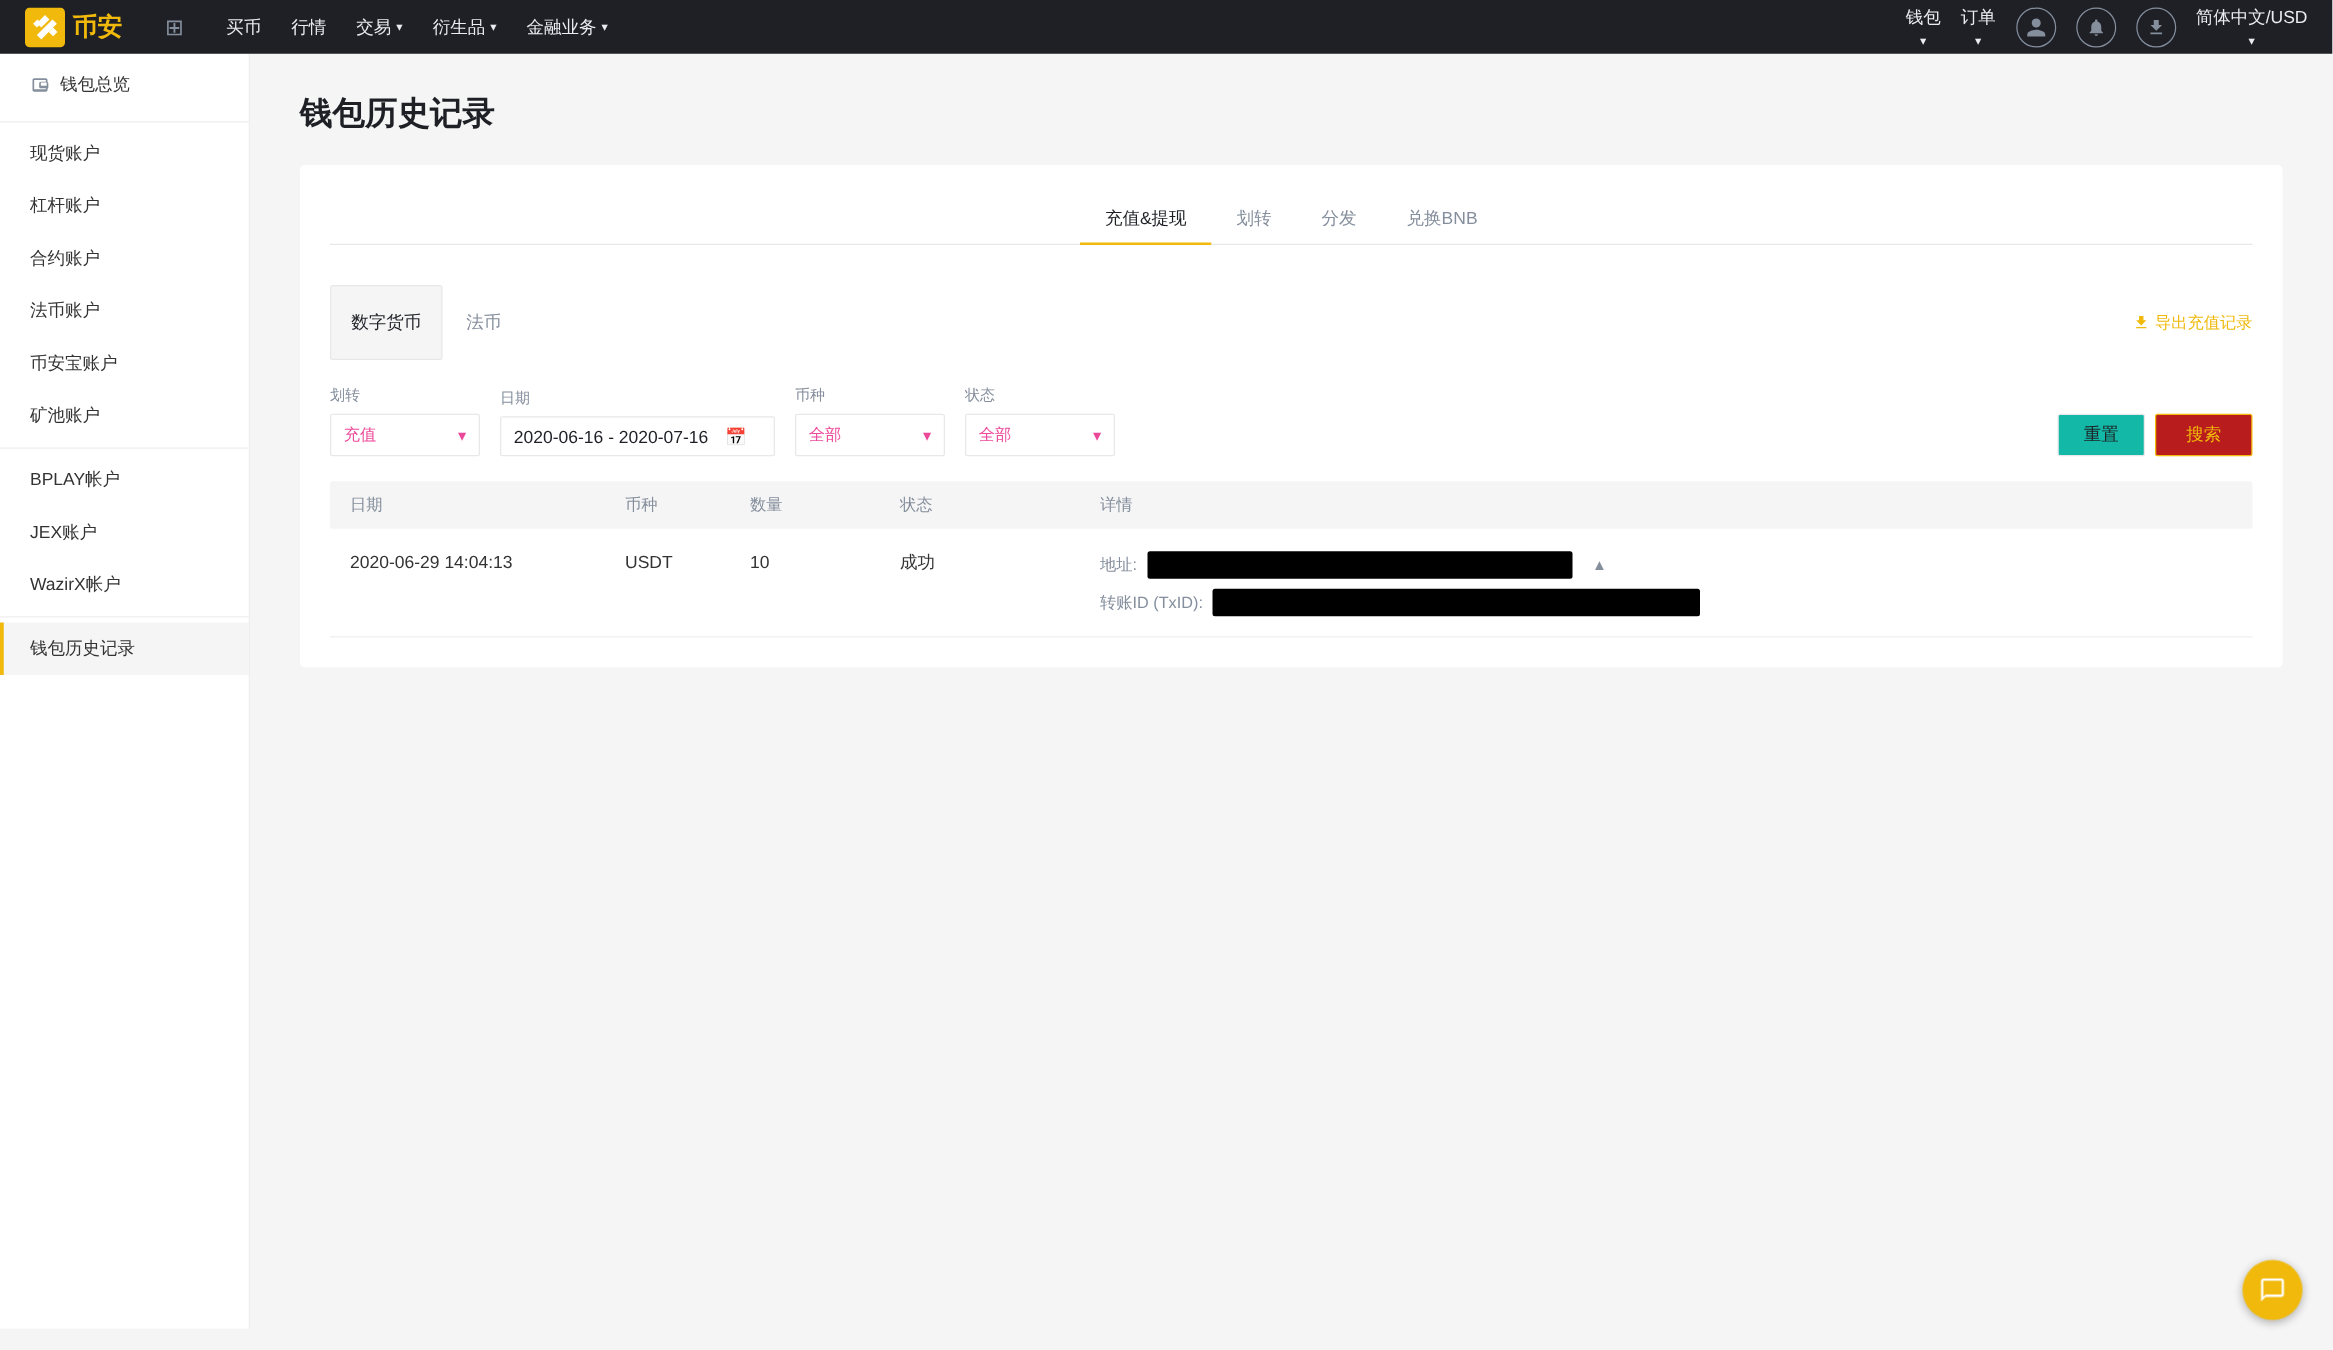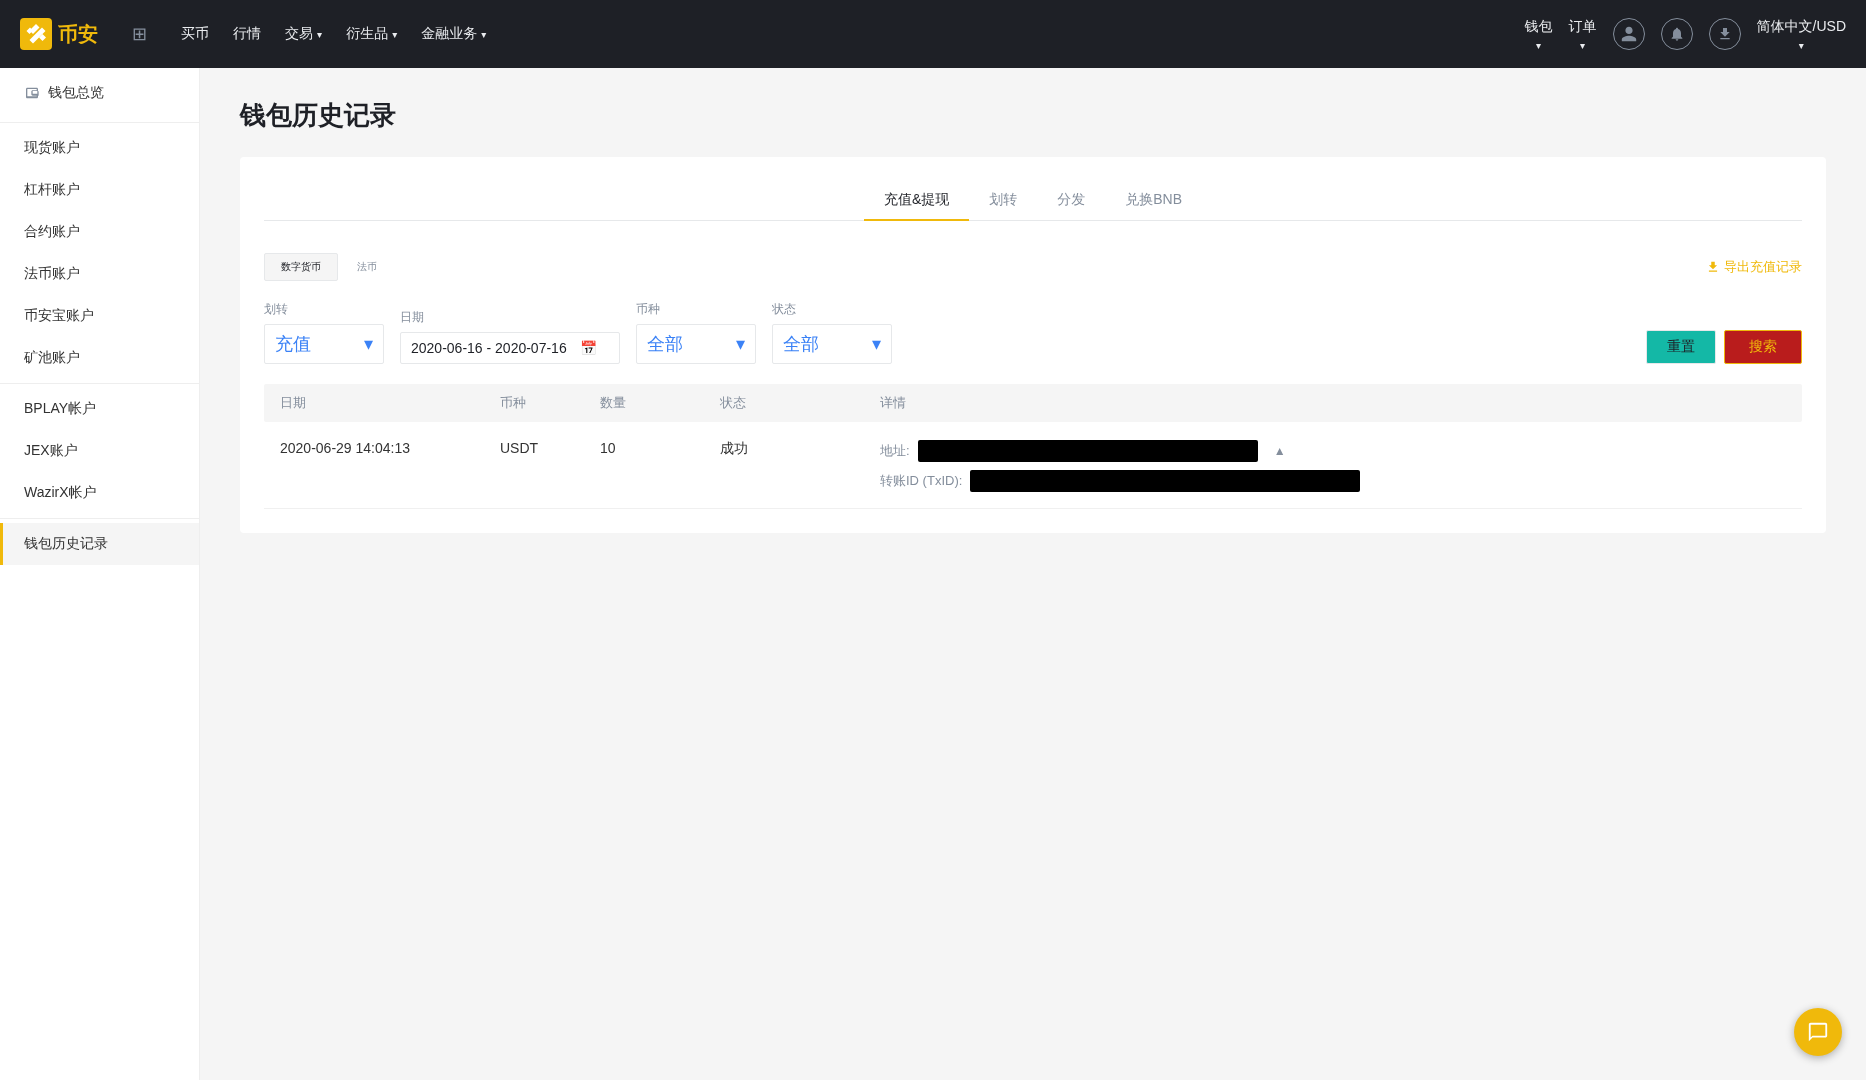--- a/index.html
+++ b/index.html
@@ -1,21 +1,21 @@
 <!DOCTYPE html>
 <html><head>
   <meta charset="utf-8">
   <style>
     * { box-sizing: border-box; margin: 0; padding: 0; }
     body { font-family: 'PingFang SC', 'Microsoft YaHei', sans-serif; background: #f5f5f5; font-size: 14px; color: #333; }
 
     
     .navbar {
       background: #1e2026;
-      height: 68px;
+      height: 43px;
       display: flex;
       align-items: center;
       padding: 0 20px;
       gap: 24px;
       position: sticky;
       top: 0;
       z-index: 100;
     }
     .nav-logo {
       display: flex;
@@ -181,22 +181,22 @@
       gap: 0;
       margin-bottom: 20px;
       align-items: center;
       justify-content: space-between;
     }
     .sub-tabs-left {
       display: flex;
       gap: 2px;
     }
     .sub-tab-item {
-      padding: 6px 16px;
-      font-size: 10px;
+      padding: 20px 16px;
+      font-size: 14px;
       color: #848e9c;
       cursor: pointer;
       border: 1px solid transparent;
       border-radius: 2px;
     }
     .sub-tab-item.active {
       color: #1e2026;
       background: #f5f5f5;
       border-color: #e6e8ea;
     }
@@ -228,22 +228,22 @@
     }
     .filter-select {
       display: flex;
       align-items: center;
       gap: 6px;
       border: 1px solid #e6e8ea;
       border-radius: 2px;
       padding: 7px 10px;
       background: #fff;
       cursor: pointer;
-      font-size: 18px;
-      color: #3b82f6;
+      font-size: 13px;
+      color: #ec4899;
       min-width: 120px;
       justify-content: space-between;
     }
     .filter-date-range {
       display: flex;
       align-items: center;
       gap: 6px;
       border: 1px solid #e6e8ea;
       border-radius: 2px;
       padding: 7px 10px;

